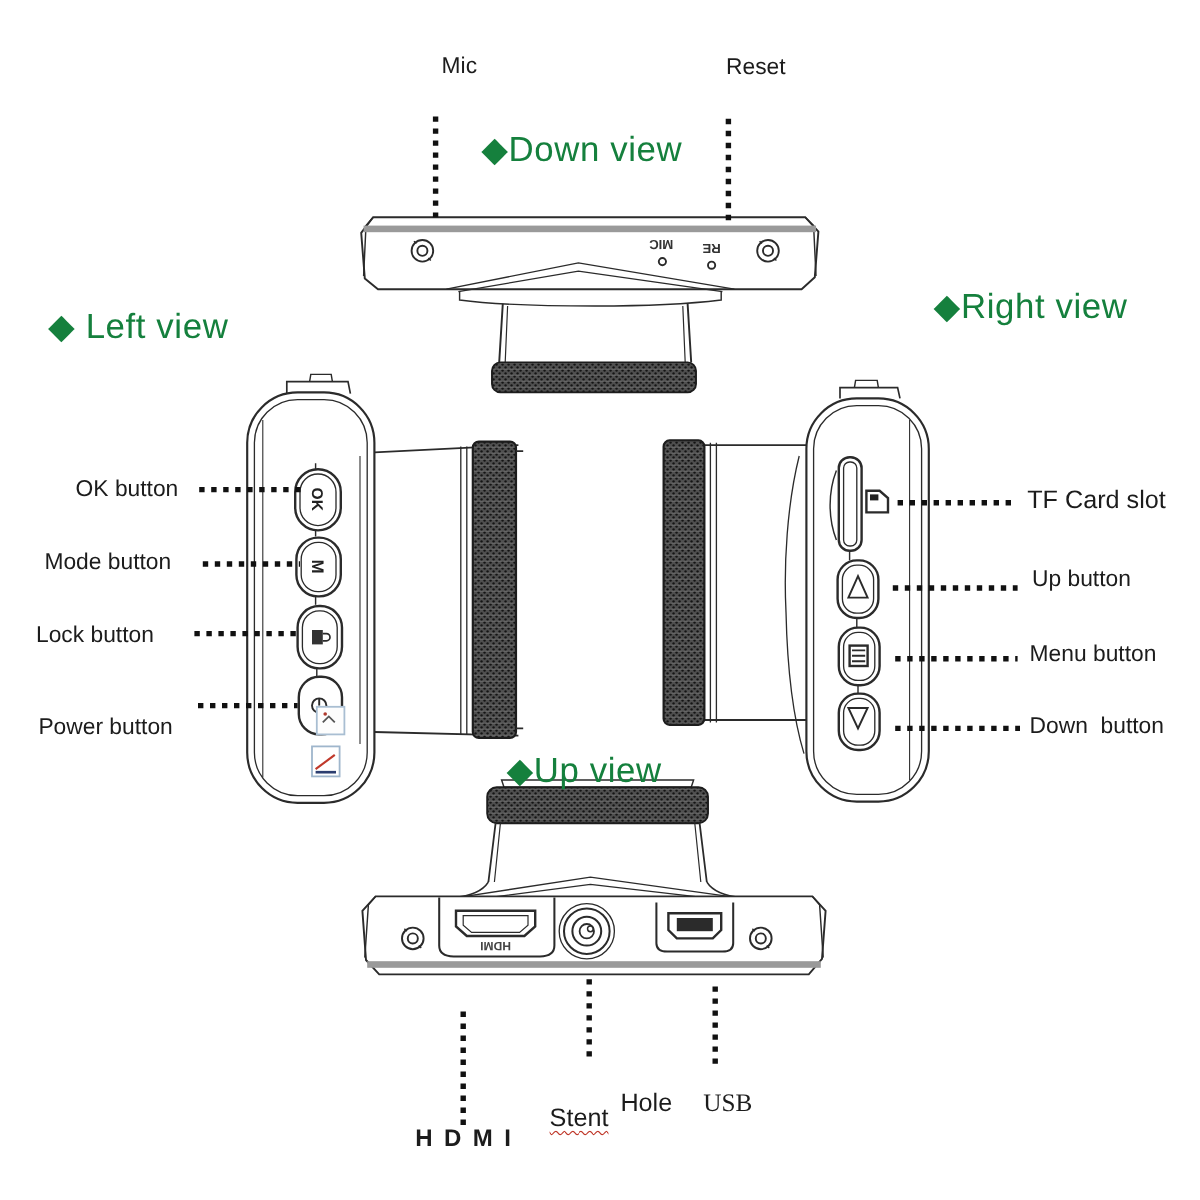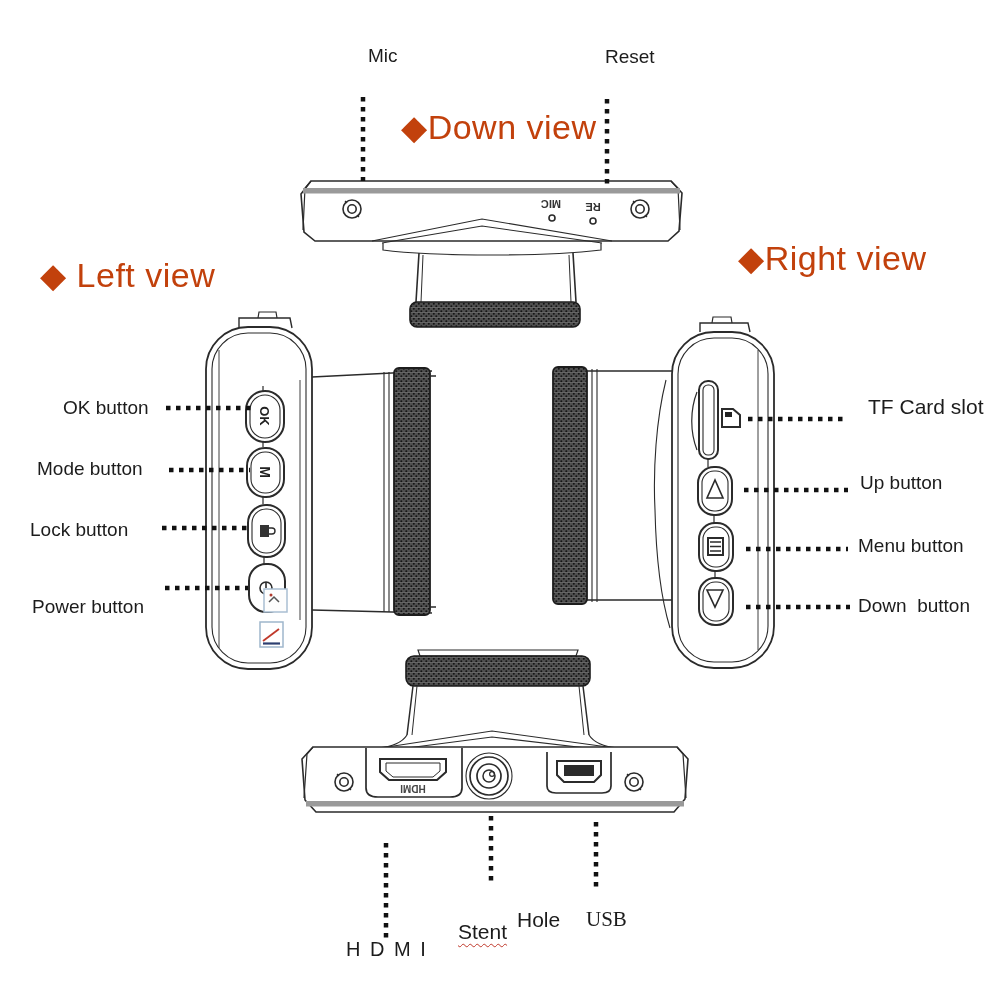--- a/index.html
+++ b/index.html
@@ -1,25 +1,25 @@
 <!DOCTYPE html>
 <html><head>
 <meta charset="utf-8">
 <style>
   html,body{margin:0;padding:0;background:#fff;}
   .stage{position:relative;width:1000px;height:1000px;background:#ffffff;overflow:hidden;
          font-family:"Liberation Sans", sans-serif;color:#1c1c1c;}
   .stage svg{position:absolute;left:0;top:0;}
   .label{position:absolute;white-space:pre;color:#1c1c1c;line-height:1.1;}
-  .view-title{position:absolute;white-space:pre;color:#c2410c;font-size:34px;letter-spacing:0.5px;}
+  .view-title{position:absolute;white-space:pre;color:#15803d;font-size:29px;letter-spacing:0.5px;}
   .lbl-19{font-size:19px;}
   .lbl-20{font-size:20px;}
   .lbl-21{font-size:21px;}
   .squiggle{text-decoration:underline wavy #c0392b 1px;text-underline-offset:4px;margin-top:12px;}
-  .hdmi-spaced{letter-spacing:2px;}
+  .hdmi-spaced{letter-spacing:2px;font-weight:bold;}
 </style>
 </head>
 <body>
 
 <div class="stage">
 
 <svg width="1000" height="1000" viewBox="0 0 1000 1000">
   <defs>
     <pattern id="knurl" width="5" height="5" patternUnits="userSpaceOnUse">
       <rect width="5" height="5" fill="#4f4f4f"></rect>
@@ -227,31 +227,32 @@
     <path d="M746,549 L848,549"></path>
     <path d="M746,607 L850,607"></path>
     <path d="M386,843 L386,938"></path>
     <path d="M491,816 L491,886"></path>
     <path d="M596,822 L596,890"></path>
   </g>
 </svg>
 
 <div class="view-title" style="left:401px;top:107px;">◆Down view</div>
 <div class="view-title" style="left:40px;top:255px;text-align:center;">◆ Left view</div>
-<div class="view-title" style="left:738px;top:238px;">◆Right view</div>
+<div class="view-title" style="left:778px;top:238px;">◆Right view</div>
+<div class="view-title" style="left:422px;top:625px;">◆Up view</div>
 
 <div class="label lbl-19" style="left:368px;top:46px;">Mic</div>
 <div class="label lbl-19" style="left:605px;top:47px;">Reset</div>
 
 <div class="label lbl-19" style="left:63px;top:398px;">OK button</div>
 <div class="label lbl-19" style="left:37px;top:459px;">Mode button</div>
 <div class="label lbl-19" style="left:30px;top:520px;">Lock button</div>
 <div class="label lbl-19" style="left:32px;top:597px;">Power button</div>
 
-<div class="label lbl-21" style="left:856px;top:395px;margin-left:12px;">TF Card slot</div>
+<div class="label lbl-21" style="left:856px;top:405px;">TF Card slot</div>
 <div class="label lbl-19" style="left:860px;top:473px;">Up button</div>
 <div class="label lbl-19" style="left:858px;top:536px;">Menu button</div>
 <div class="label lbl-19" style="left:858px;top:596px;">Down  button</div>
 
 <div class="label lbl-20 hdmi-spaced" style="left:346px;top:938px;">H D M I</div>
 <div class="label lbl-21 squiggle" style="left:458px;top:908px;">Stent</div>
 <div class="label lbl-21" style="left:517px;top:908px;">Hole</div>
 <div class="label lbl-21" style="left:586px;top:908px;font-family:Liberation Serif, serif;">USB</div>
 
 </div>

